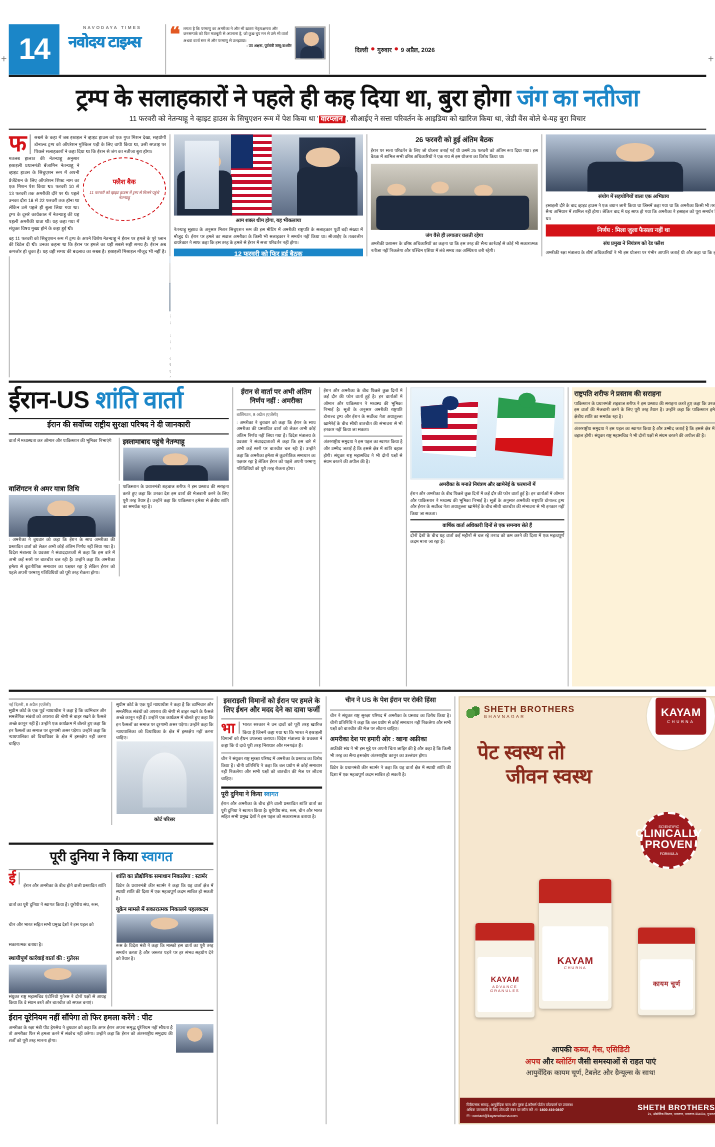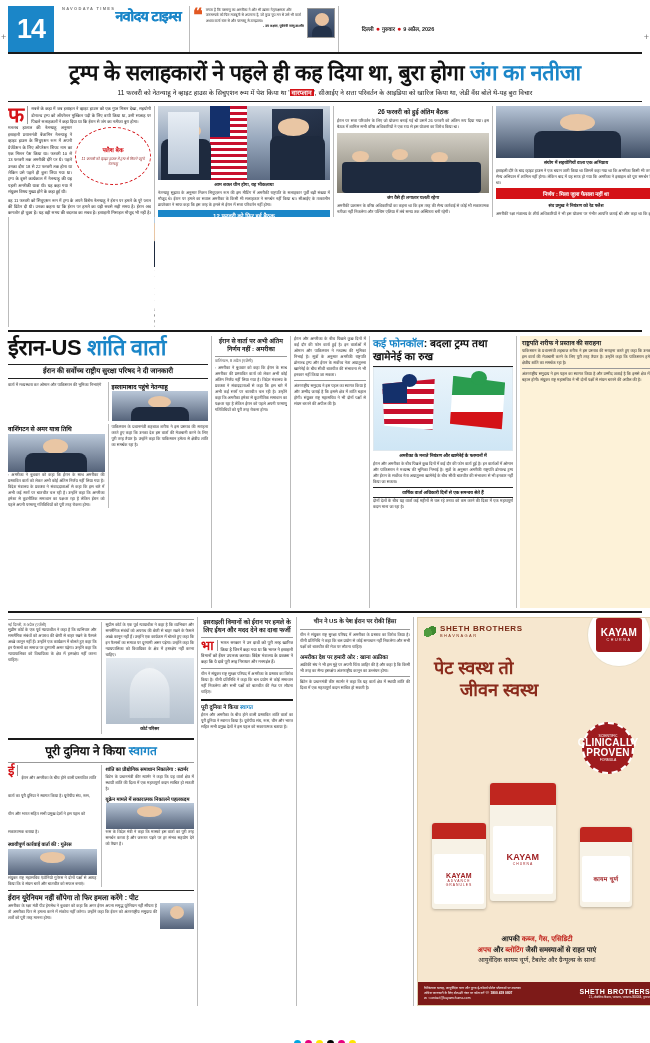--- a/index.html
+++ b/index.html
@@ -8,25 +8,25 @@
     background: #ffffff;
     font-family: "Liberation Sans", sans-serif;
     color: #111;
     overflow: hidden;
     position: relative;
   }
   .page { width:650px; height:1043px; position:relative; padding:0 8px; }
 
   
   .masthead { height:48px; display:flex; align-items:stretch; gap:0;
-    border-bottom:2px solid #1a1a1a; margin-top:6px; position:relative;}
+    border-bottom:2px solid #1a1a1a; margin-top:22px; position:relative;}
   .folio-box { width:46px; background:#1b86c8; color:#fff; display:flex;
     align-items:center; justify-content:center; font-size:27px; font-weight:bold;
     letter-spacing:-1px; }
-  .logo-wrap { display:flex; flex-direction:row; justify-content:flex-start;
+  .logo-wrap { display:flex; flex-direction:column; justify-content:flex-start;
     padding:0 8px; min-width:96px;}
   .logo-eng { font-size:4px; letter-spacing:1.3px; color:#777; text-align:center;
      font-weight:bold; margin-bottom:1px;}
   .logo-hin { font-size:14px; font-weight:bold; color:#1b86c8; letter-spacing:-.5px;
      text-shadow:0.5px 0 0 #1b86c8;}
   .section-title { flex:1; display:flex; align-items:center; justify-content:center; }
   .section-title span { font-size:24px; font-weight:bold; color:#d41217;
     letter-spacing:-.5px; }
   .quote-box { width:150px; border-left:1px solid #bbb; border-right:1px solid #bbb;
     display:flex; padding:2px 3px; gap:3px; align-items:flex-start;}
@@ -331,23 +331,20 @@
     <div class="vrule"></div>
 
     <div class="col">
       <div class="smalltxt">ईरान और अमरीका के बीच पिछले कुछ दिनों में कई दौर की फोन वार्ता हुई है। इन वार्ताओं में ओमान और पाकिस्तान ने मध्यस्थ की भूमिका निभाई है। सूत्रों के अनुसार अमरीकी राष्ट्रपति डोनाल्ड ट्रम्प और ईरान के सर्वोच्च नेता अयातुल्ला खामेनेई के बीच सीधी बातचीत की संभावना से भी इनकार नहीं किया जा सकता।</div>
       <div class="hrthin"></div>
       <div class="smalltxt">अंतरराष्ट्रीय समुदाय ने इस पहल का स्वागत किया है और उम्मीद जताई है कि इससे क्षेत्र में शांति बहाल होगी। संयुक्त राष्ट्र महासचिव ने भी दोनों पक्षों से संयम बरतने की अपील की है।</div>
     </div>
     <div class="vrule"></div>
 
     <div>
-      <div class="subkick" style="font-size:10.5px;border-bottom:1px solid #222;padding-bottom:2px">
-        <span class="bluehead">कई फोनकॉल</span><span>: बदला ट्रम्प तथा खामेनेई का रुख</span>
-      </div>
       <div class="doveart">
         <span class="usflag"></span>
         <span class="dovehead2"></span>
         <span class="irflag"></span>
         <span class="dovehead"></span>
       </div>
       <div class="cap">अमरीका के मनाते नियंत्रण और खामेनेई के फरमानों में</div>
       <div class="smalltxt">ईरान और अमरीका के बीच पिछले कुछ दिनों में कई दौर की फोन वार्ता हुई है। इन वार्ताओं में ओमान और पाकिस्तान ने मध्यस्थ की भूमिका निभाई है। सूत्रों के अनुसार अमरीकी राष्ट्रपति डोनाल्ड ट्रम्प और ईरान के सर्वोच्च नेता अयातुल्ला खामेनेई के बीच सीधी बातचीत की संभावना से भी इनकार नहीं किया जा सकता।</div>
       <div class="cap" style="border-top:1px solid #222;border-bottom:1px solid #222;margin-top:2px">वार्षिक वार्ता अधिकारी दिनों से एक समन्वय सेते हैं</div>
       <div class="smalltxt">दोनों देशों के बीच यह वार्ता कई महीनों से चल रहे तनाव को कम करने की दिशा में एक महत्वपूर्ण कदम माना जा रहा है।</div>
@@ -371,21 +368,21 @@
           <div class="byline">नई दिल्ली, 8 अप्रैल (एजेंसी)</div>
           <div class="smalltxt">सुप्रीम कोर्ट के एक पूर्व न्यायाधीश ने कहा है कि व्यभिचार और समलैंगिक संबंधों को अपराध की श्रेणी से बाहर रखने के फैसले अच्छे कानून नहीं हैं। उन्होंने एक कार्यक्रम में बोलते हुए कहा कि इन फैसलों का समाज पर दूरगामी असर पड़ेगा। उन्होंने कहा कि न्यायपालिका को विधायिका के क्षेत्र में हस्तक्षेप नहीं करना चाहिए।</div>
         </div>
         <div class="vrule"></div>
         <div>
           <div class="smalltxt">सुप्रीम कोर्ट के एक पूर्व न्यायाधीश ने कहा है कि व्यभिचार और समलैंगिक संबंधों को अपराध की श्रेणी से बाहर रखने के फैसले अच्छे कानून नहीं हैं। उन्होंने एक कार्यक्रम में बोलते हुए कहा कि इन फैसलों का समाज पर दूरगामी असर पड़ेगा। उन्होंने कहा कि न्यायपालिका को विधायिका के क्षेत्र में हस्तक्षेप नहीं करना चाहिए।</div>
           <div class="ph-court"></div>
           <div class="cap">कोर्ट परिसर</div>
         </div>
       </div>
-      <div style="border-top:2px solid #1a1a1a;margin-top:4px;padding-top:3px">
+      <div style="border-top:2px solid #1a1a1a;margin-top:16px;padding-top:3px">
         <div class="subkick" style="font-size:12px;text-align:center">
           <span>पूरी दुनिया ने किया </span><span class="bluehead">स्वागत</span>
         </div>
         <div class="hrthin"></div>
         <div style="display:grid;grid-template-columns:1fr 1px 1fr;column-gap:4px">
           <div>
             <span class="dropcap" style="font-size:13px">ई</span>
             <span class="smalltxt">ईरान और अमरीका के बीच होने वाली प्रस्तावित शांति वार्ता का पूरी दुनिया ने स्वागत किया है। यूरोपीय संघ, रूस, चीन और भारत सहित सभी प्रमुख देशों ने इस पहल को सकारात्मक बताया है।</span>
             <div class="subkick" style="font-size:5px;margin-top:3px">स्थायीपूर्ण कार्रवाई वार्ता की : गुतेरस</div>
             <div class="thumbp" style="height:26px">

